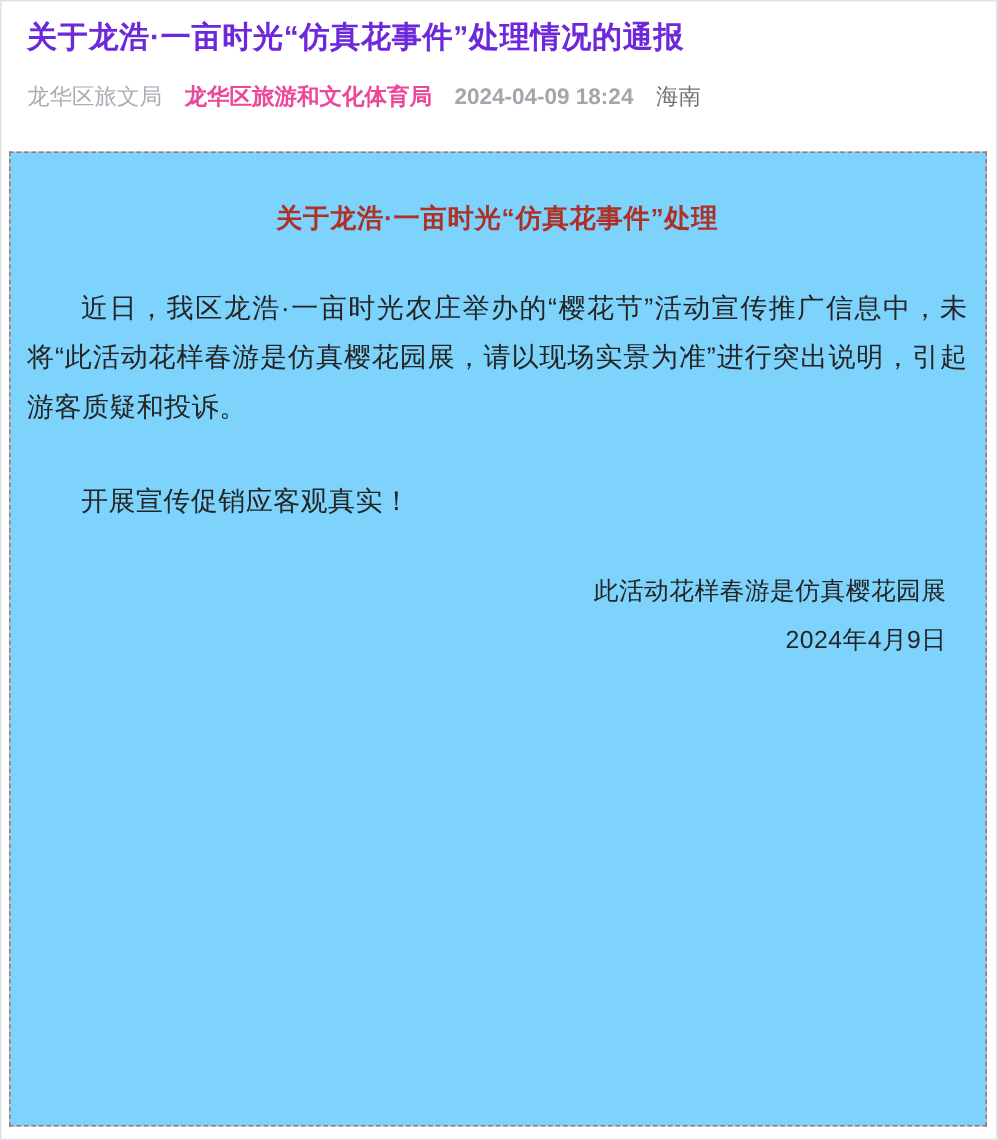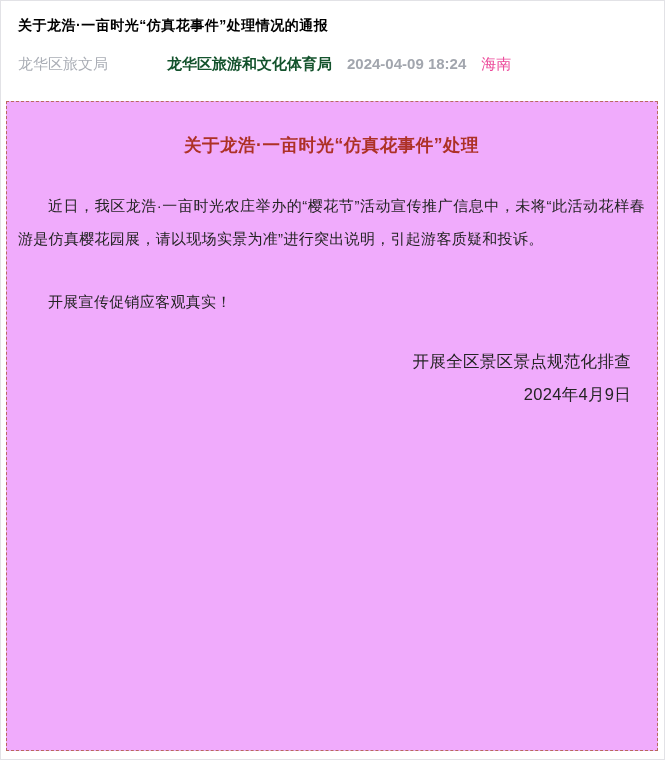--- a/index.html
+++ b/index.html
@@ -10,59 +10,59 @@
     font-family: "Liberation Sans", "DejaVu Sans", sans-serif;
     position: relative;
     overflow: hidden;
     border: 1px solid #e2e2e6;
     box-sizing: border-box;
   }
   .header {
     padding: 9px 16px 0 17px;
   }
   .page-title {
-    font-size: 14px;
+    font-size: 20px;
     font-weight: bold;
-    color: #000000;
+    color: #6d28d9;
     line-height: 31px;
     letter-spacing: 0.5px;
   }
   .meta-row {
     margin-top: 14px;
     font-size: 15px;
     display: flex;
     align-items: baseline;
     gap: 15px;
     white-space: nowrap;
     text-align: right;
   }
   .meta-source { color: #a9adb5; }
-  .meta-author { color: #14532d; font-weight: bold; cursor: pointer; margin-left: 44px; }
+  .meta-author { color: #ec4899; font-weight: bold; cursor: pointer; }
   .meta-time { color: #a2a6ae; font-weight: bold; }
-  .meta-location { color: #ec4899; }
+  .meta-location { color: #737373; }
 
   .notice-box {
     margin: 27px 6px 0 5px;
     border: 1px dashed #b9695e;
     height: 650px;
     padding: 20px 12px 0 11px;
     box-sizing: border-box;
-    background: #f0abfc;
+    background: #7dd3fc;
   }
   .notice-title {
     text-align: center;
     color: #ad3126;
     font-weight: bold;
     font-size: 17.5px;
     line-height: 40px;
     margin-top: 3px;
     letter-spacing: 0.5px;
   }
   .body-text p {
-    font-size: 15px;
+    font-size: 18px;
     line-height: 33px;
     color: #242424;
     text-indent: 2em;
     margin: 0;
     margin-top: 30px;
     letter-spacing: 0.3px;
     text-align: justify;
   }
   .body-text p.first { margin-top: 24px; }
   .highlight {
@@ -98,16 +98,16 @@
   <div class="notice-title">
     <div>关于龙浩·一亩时光“仿真花事件”处理</div>
   </div>
 
   <div class="body-text">
     <p class="first">近日，我区龙浩·一亩时光农庄举办的“樱花节”活动宣传推广信息中，未将“此活动花样春游是仿真樱花园展，请以现场实景为准”进行突出说明，引起游客质疑和投诉。</p>
     <p>开展宣传促销应客观真实！</p>
   </div>
 
   <div class="signature">
-    <div>开展全区景区景点规范化排查</div>
+    <div>此活动花样春游是仿真樱花园展</div>
     <div>2024年4月9日</div>
   </div>
 </div>
 
 </body></html>

